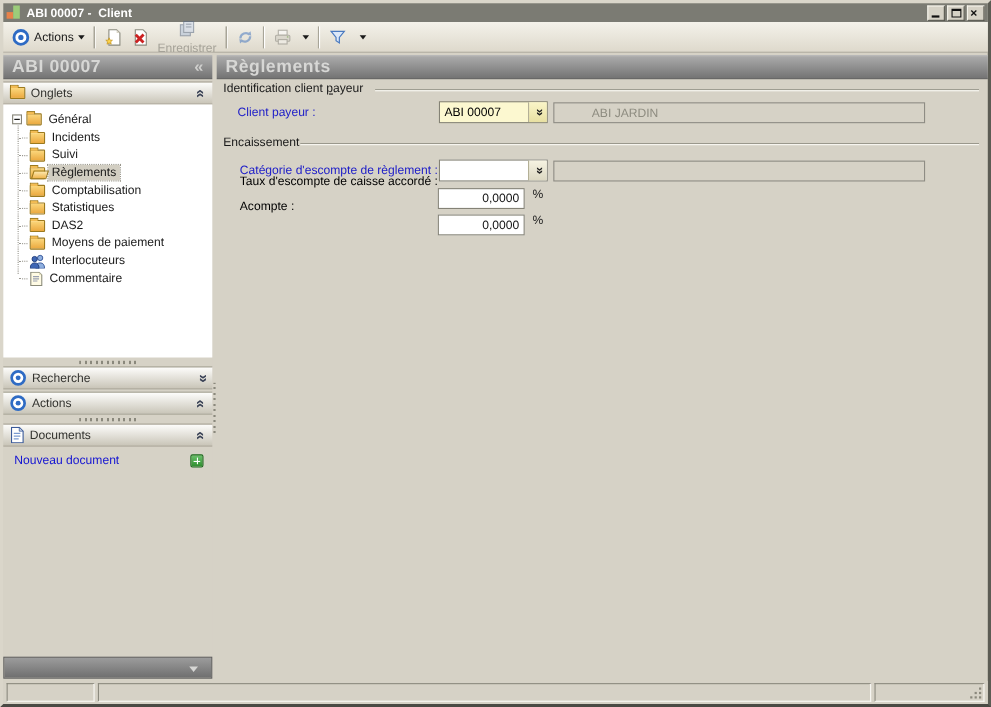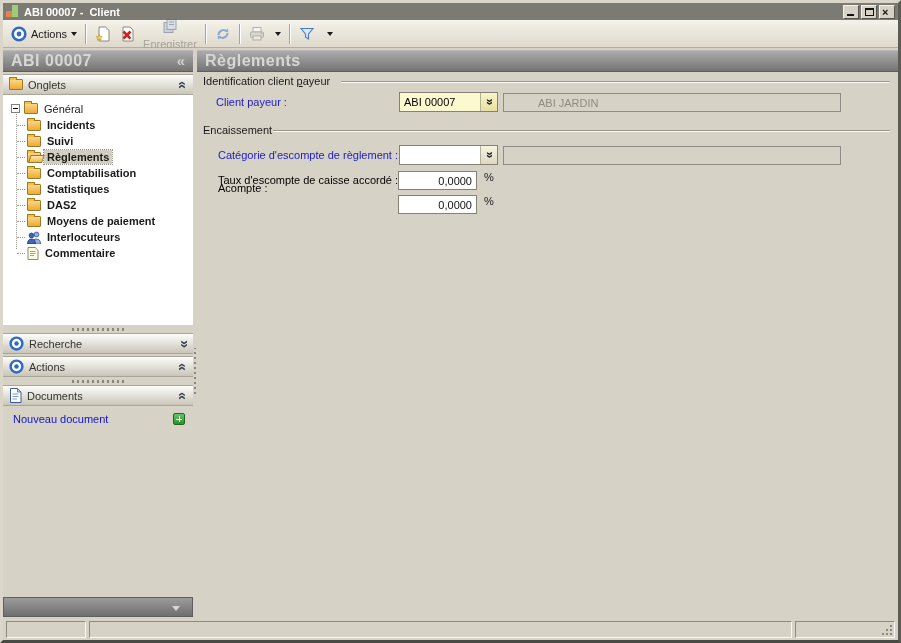--- a/index.html
+++ b/index.html
@@ -45,21 +45,21 @@
   .chev.down { transform:rotate(-90deg); }
   .phead { height:21px; flex:none; display:flex; align-items:center; gap:5px; padding:0 6px;
     background:linear-gradient(#fdfdfb,#c9c5b8); border:1px solid #a9a598; border-left:none; border-right:none; cursor:default; }
   .phead .ph-label { flex:1; font-size:11px; color:#33332f; }
   .phead.mt { margin-top:2px; }
   
   .tree { height:230px; flex:none; background:#ffffff; font-size:11px; color:#1a1a1a; padding-top:5px; overflow:hidden; }
   .tree-row { display:flex; align-items:center; height:17px; padding-left:8px; cursor:default; }
   .expand-box { width:9px; height:9px; border:1px solid #848276; background:#fff; position:relative; margin-right:4px; flex:none; }
   .expand-box::after { content:''; position:absolute; left:1px; right:1px; top:3px; height:1px; background:#000; }
-  .children { position:relative;font-weight:bold; }
+  .children { position:relative; }
   .children::before { content:''; position:absolute; left:13px; top:-3px; height:calc(100% - 9px); border-left:1px dotted #9a9890; }
   .child { height:16px; padding-left:14px; }
   .connector { width:8px; border-top:1px dotted #9a9890; margin-right:2px; flex:none; }
   .tree-label { padding:1px 3px; margin-left:3px; white-space:nowrap; }
   .tree-label.selected { background:#d2cec2; outline:1px dotted #98968a; }
   .folder { position:relative; width:14px; height:11px; flex:none;
     background:linear-gradient(#fbd77c,#eba93f); border:1px solid #9c7a1e; border-radius:1px; }
   .folder::before { content:''; position:absolute; top:-3px; left:-1px; width:6px; height:2px;
     background:#f3bc54; border:1px solid #9c7a1e; border-bottom:none; border-radius:1px 1px 0 0; }
   .folder.open::after { content:''; position:absolute; left:0; bottom:-1px; width:12px; height:6px;
@@ -378,21 +378,21 @@
 
       <span class="fld-label blue" style="left:21px; top:101px;">Catégorie d'escompte de règlement :</span>
       <div class="combo" style="left:202px; top:97px;">
         <span class="cval"></span>
         <span class="cbtn">
             <span class="chev down">«</span>
           </span>
       </div>
       <input class="linked" style="left: 306px; top: 98px;" disabled="" value="">
 
-      <span class="fld-label" style="left:21px; top:126px;">Taux d'escompte de caisse accordé :</span>
+      <span class="fld-label" style="left:21px; top:111px;">Taux d'escompte de caisse accordé :</span>
       <input class="num" style="left: 201px; top: 123px;" value="0,0000">
       <span class="pct" style="left:287px; top:123px;">%</span>
 
       <span class="fld-label" style="left:21px; top:134px;">Acompte :</span>
       <input class="num" style="left: 201px; top: 147px;" value="0,0000">
       <span class="pct" style="left:287px; top:147px;">%</span>
     </div>
   </div>
 
   <div class="statusbar">

